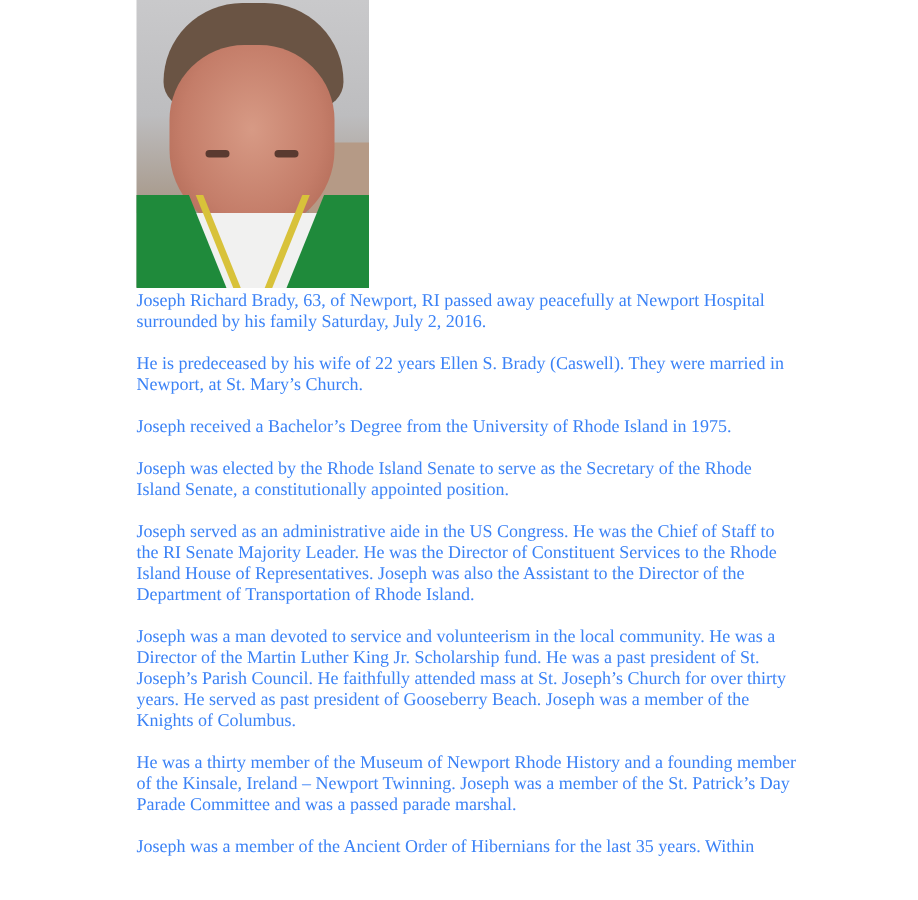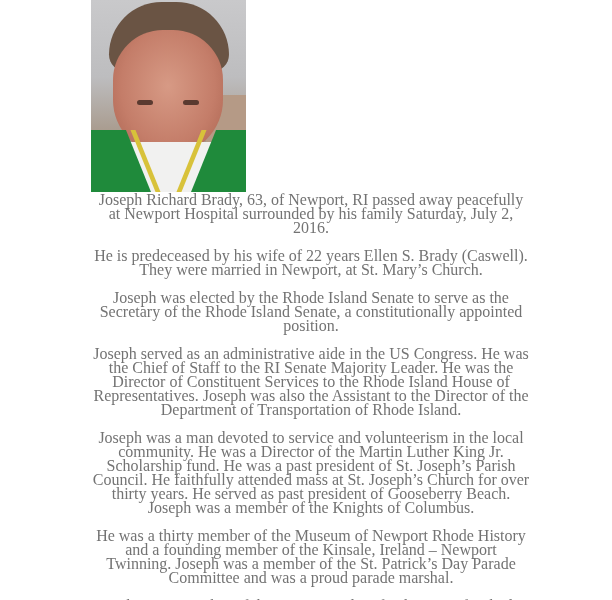--- a/index.html
+++ b/index.html
@@ -16,21 +16,21 @@
   .photo .eye { position: absolute; top: 70px; width: 16px; height: 5px; border-radius: 4px; background: #5a3a30; }
   .photo .mouth { position: absolute; left: 60px; top: 118px; width: 36px; height: 8px; border-bottom: 3px solid #7a3a30; border-radius: 0 0 20px 20px; }
   .photo .shirt { position: absolute; left: 0; bottom: 0; width: 155px; height: 50px; background: #f1f1f0; }
   .photo .stole-l { position: absolute; left: 0; bottom: 0; width: 60px; height: 62px; background: #1f8a3b; transform: skewX(22deg); transform-origin: bottom left; }
   .photo .stole-r { position: absolute; right: 0; bottom: 0; width: 55px; height: 62px; background: #1f8a3b; transform: skewX(-22deg); transform-origin: bottom right; }
   .photo .gold-l { position: absolute; left: 52px; bottom: 0; width: 5px; height: 62px; background: #d8c23a; transform: skewX(22deg); }
   .photo .gold-r { position: absolute; right: 52px; bottom: 0; width: 5px; height: 62px; background: #d8c23a; transform: skewX(-22deg); }
   p {
     margin: 0 0 14px 0;
     font-family: "Liberation Serif", "DejaVu Serif", serif;
-    font-size: 16px; line-height: 14px; color: #737373; text-align: center;
+    font-size: 12px; line-height: 14px; color: #3b82f6;
   }
   p.first { margin-top: 1px; }
   b { font-weight: normal; }
 </style>
 </head>
 <body>
 
 <div class="page">
   <div class="photo" title="Portrait of Joseph Richard Brady wearing a green stole with gold trim">
     <div class="bg-bldg"></div>
@@ -44,19 +44,20 @@
     <div class="shirt"></div>
     <div class="stole-l"></div>
     <div class="stole-r"></div>
     <div class="gold-l"></div>
     <div class="gold-r"></div>
   </div>
 
   <div id="paras">
     <p class="first"><span>Joseph Richard Brady, 63, of Newport, RI passed away peacefully at Newport Hospital surrounded by his family Saturday, July 2, 2016.</span></p>
     <p><span>He is predeceased by his wife of 22 years </span><b>Ellen S. Brady</b><span> (Caswell). They were married in Newport, at St. Mary’s Church.</span></p>
+    <p><span>Joseph received a Bachelor’s Degree from the University of Rhode Island in 1975.</span></p>
     <p><span>Joseph was elected by the Rhode Island Senate to serve as the Secretary of the Rhode Island Senate, a constitutionally appointed position.</span></p>
     <p><span>Joseph served as an administrative aide in the US Congress. He was the Chief of Staff to the RI Senate Majority Leader. He was the Director of Constituent Services to the Rhode Island House of Representatives. Joseph was also the Assistant to the Director of the Department of Transportation of Rhode Island.</span></p>
     <p><span>Joseph was a man devoted to service and volunteerism in the local community. He was a Director of the </span><b>Martin Luther King Jr. Scholarship fund</b><span>. He was a past president of </span><b>St. Joseph’s Parish Council</b><span>. He faithfully attended mass at St. Joseph’s Church for over thirty years. He served as past president of </span><b>Gooseberry Beach</b><span>. Joseph was a member of the </span><b>Knights of Columbus</b><span>.</span></p>
-    <p><span>He was a thirty member of the </span><b>Museum of Newport Rhode History</b><span> and a founding member of the </span><b>Kinsale, Ireland – Newport Twinning</b><span>. Joseph was a member of the </span><b>St. Patrick’s Day Parade Committee</b><span> and was a proud parade marshal.</span></p>
+    <p><span>He was a thirty member of the </span><b>Museum of Newport Rhode History</b><span> and a founding member of the </span><b>Kinsale, Ireland – Newport Twinning</b><span>. Joseph was a member of the </span><b>St. Patrick’s Day Parade Committee</b><span> and was a passed parade marshal.</span></p>
     <p><span>Joseph was a member of the </span><b>Ancient Order of Hibernians</b><span> for the last 35 years. Within</span></p>
   </div>
 </div>
 
 </body></html>

